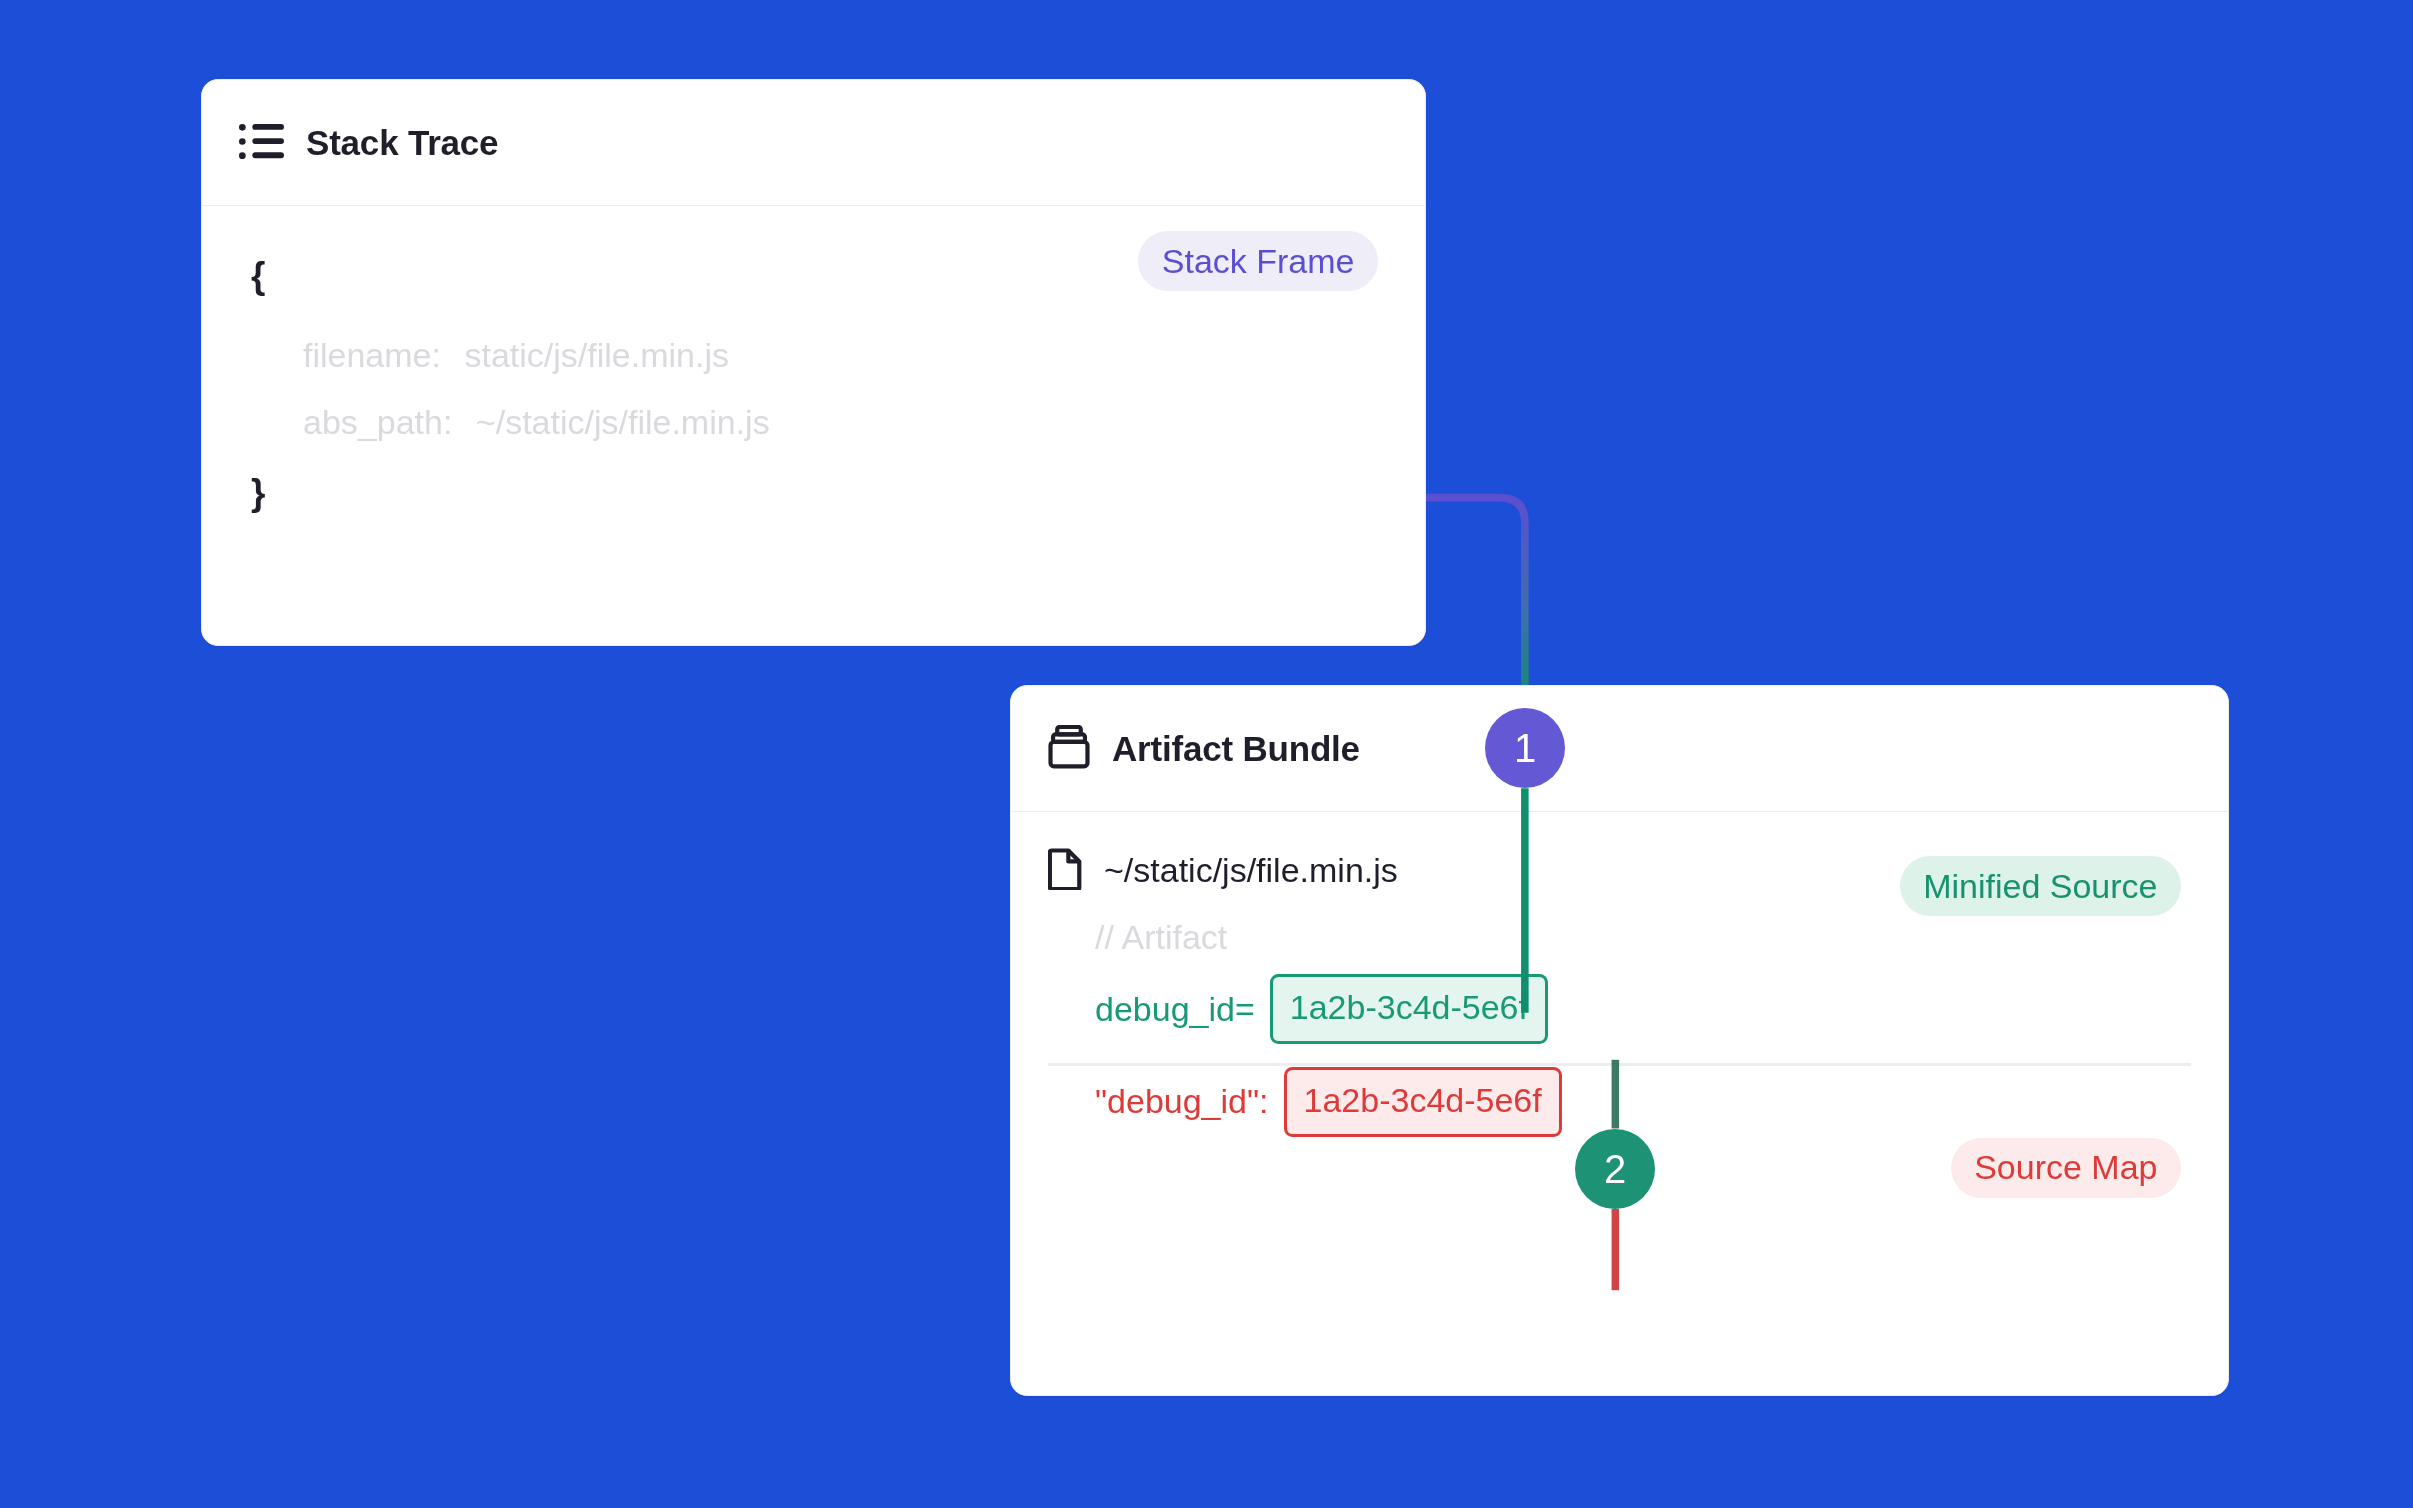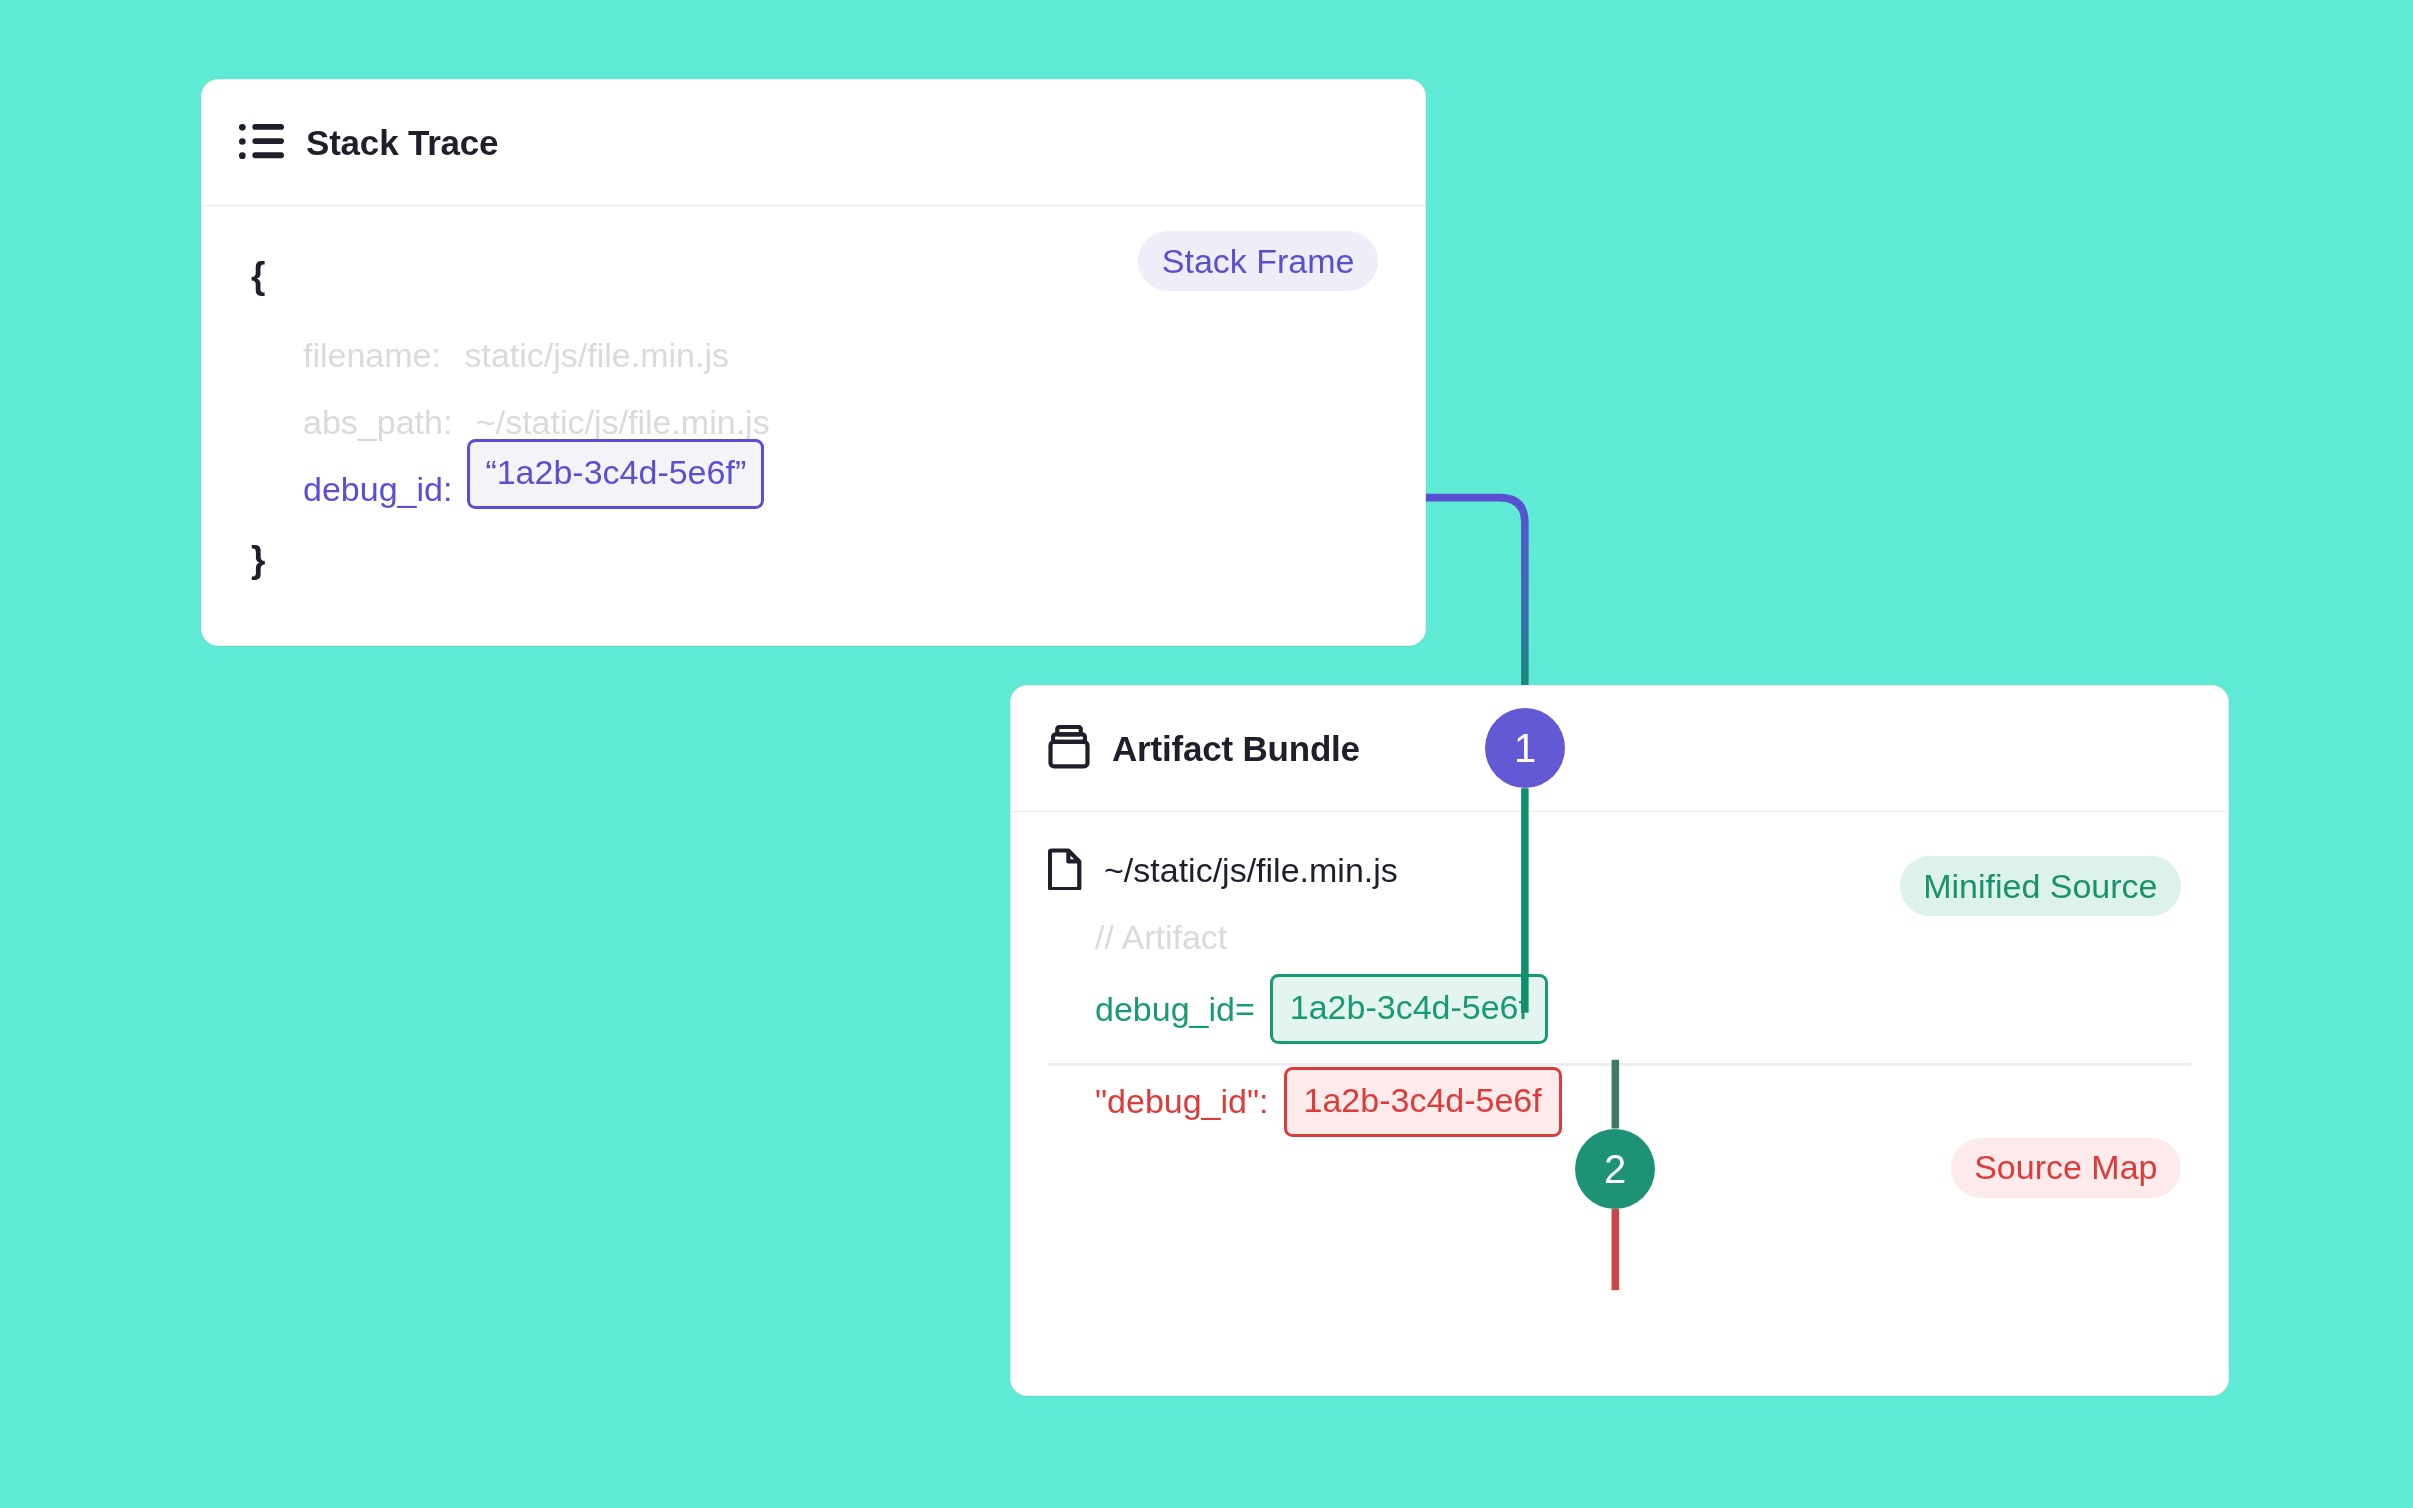--- a/index.html
+++ b/index.html
@@ -9,21 +9,21 @@
     height: 1508px;
     background: #f6f7f9;
     font-family: "Liberation Sans", sans-serif;
     overflow: hidden;
   }
 
   #stage {
     position: relative;
     width: 2413px;
     height: 1508px;
-    background: #5eead4;
+    background: #1d4ed8;
   }
 
   
   #wires-under {
     position: absolute;
     inset: 0;
     width: 2413px;
     height: 1508px;
     z-index: 1;
     pointer-events: none;
@@ -253,24 +253,20 @@
       <div class="code-line kv-line">
         <span class="muted-key">filename:</span>
         <span class="muted-val">static/js/file.min.js</span>
       </div>
 
       <div class="code-line kv-line">
         <span class="muted-key">abs_path:</span>
         <span class="muted-val">~/static/js/file.min.js</span>
       </div>
 
-      <div class="code-line kv-line">
-        <span class="purple-key">debug_id:</span>
-        <span class="chip chip-purple">“1a2b-3c4d-5e6f”</span>
-      </div>
 
       <div class="code-line brace brace-close">}</div>
     </div>
   </div>
 
   <div class="card" id="artifact-bundle-card">
 
     <div class="card-header">
       <span class="hdr-icon">
         <svg width="42" height="44" viewBox="0 0 50 52" xmlns="http://www.w3.org/2000/svg">

